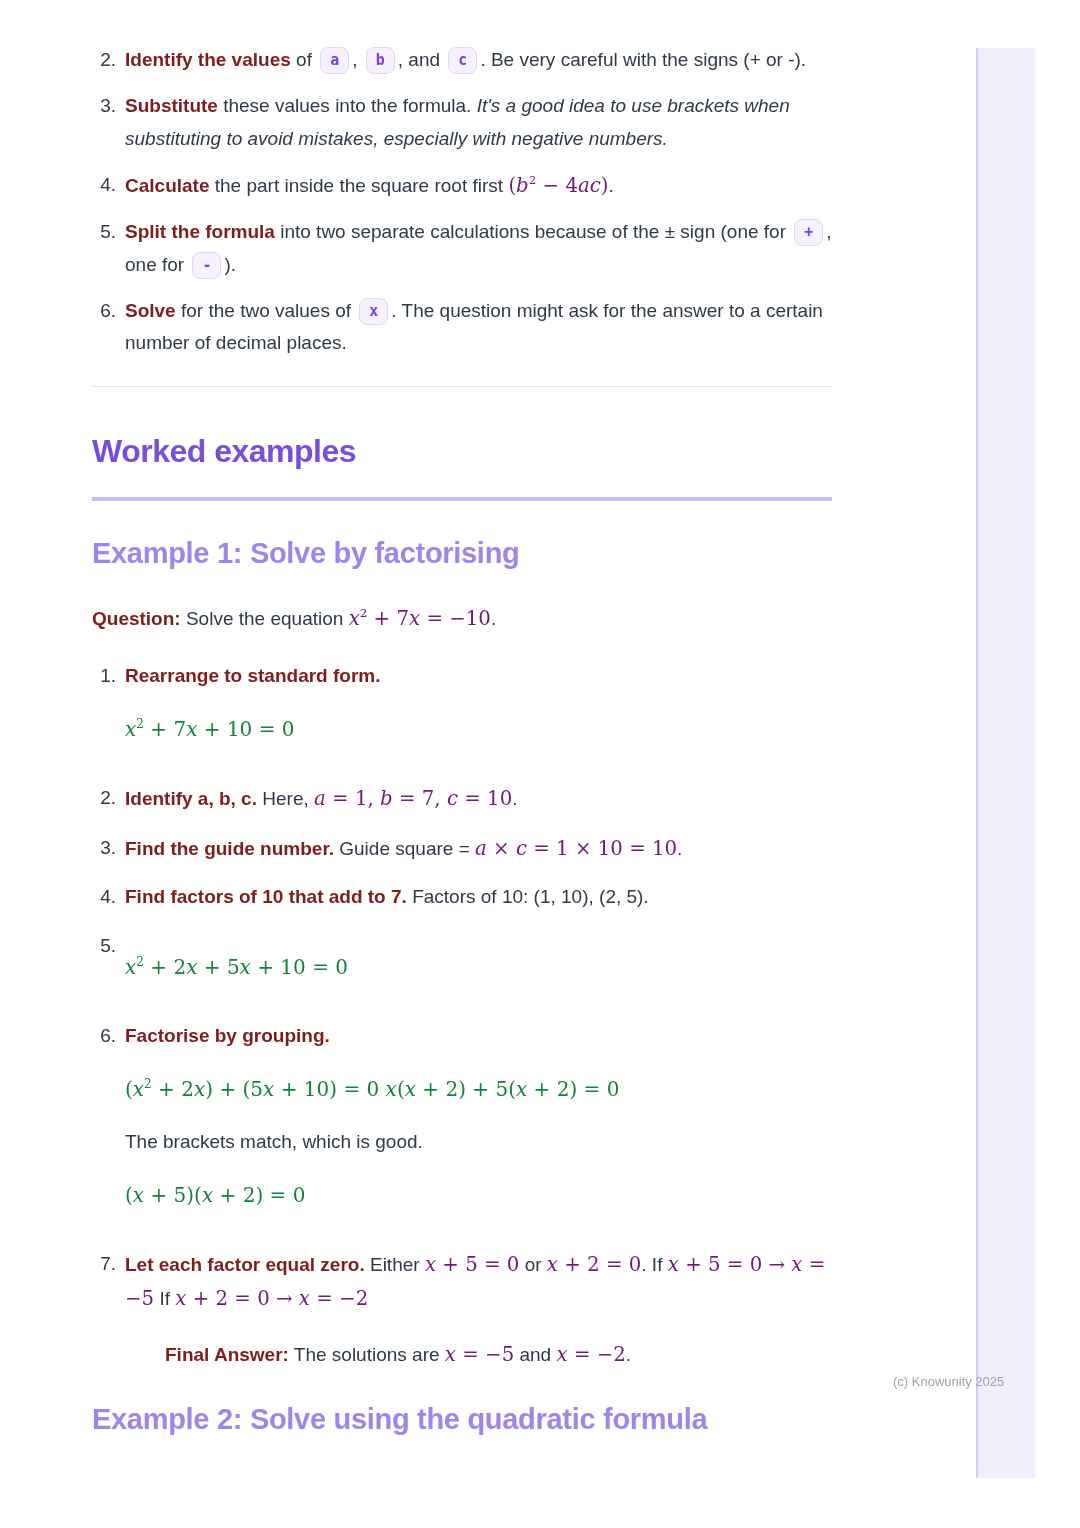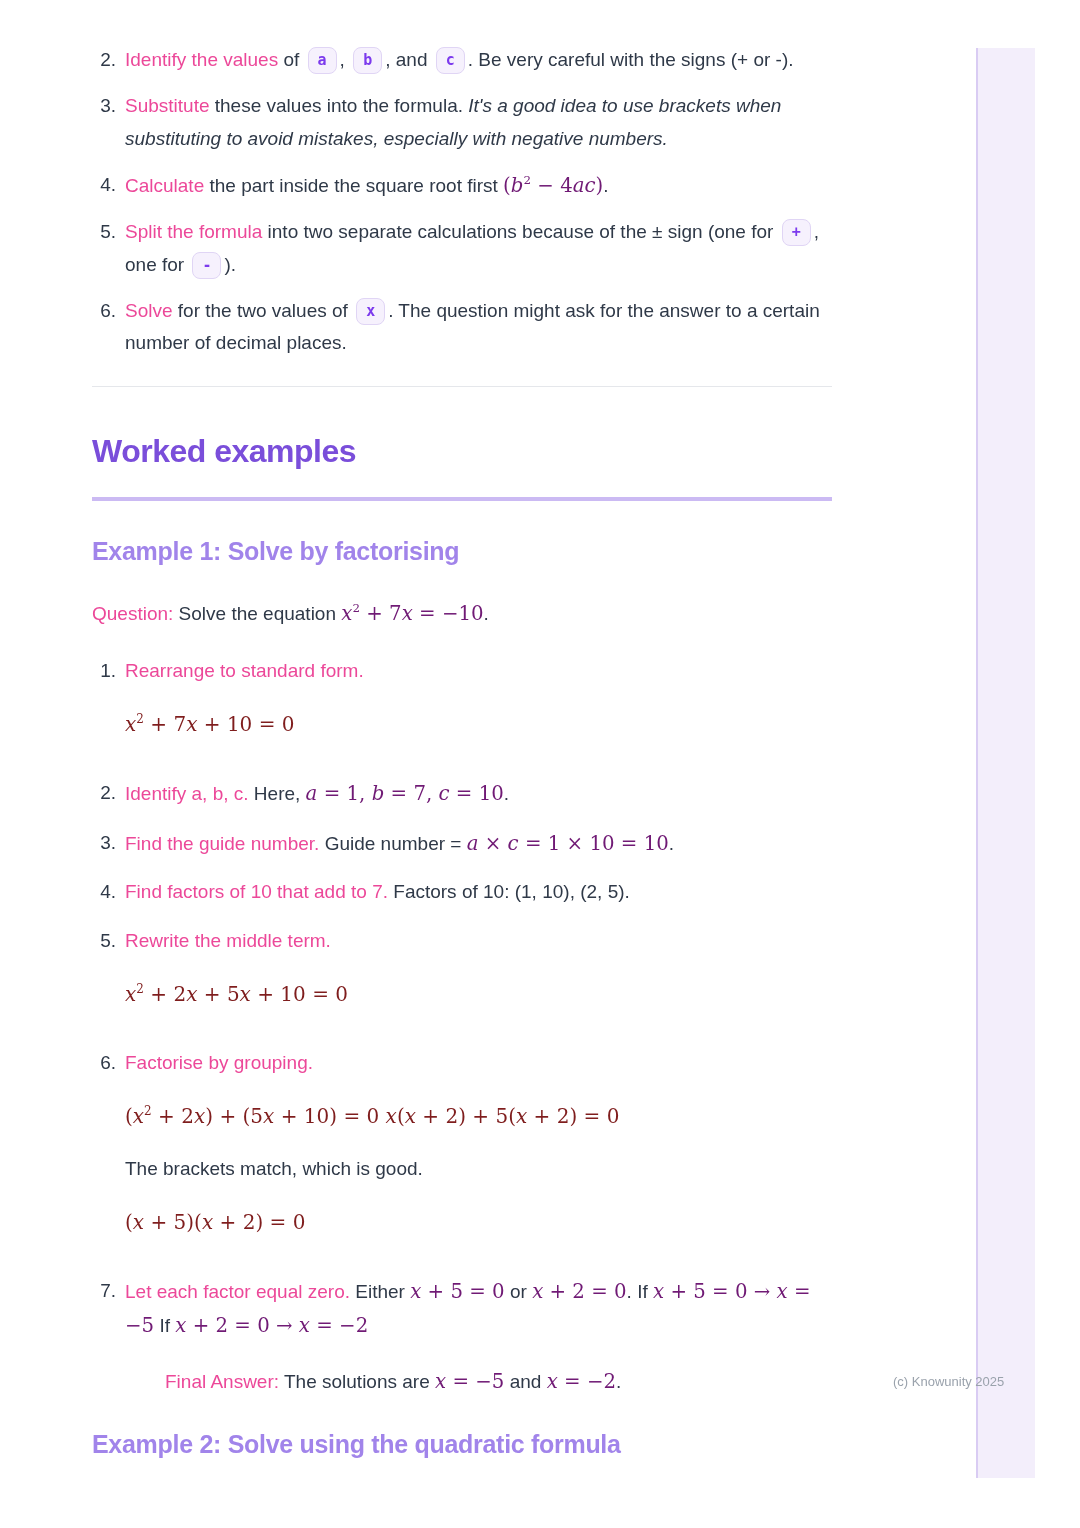--- a/index.html
+++ b/index.html
@@ -26,56 +26,56 @@
   }
   .content{
     position:absolute;left:92px;top:44px;width:740px;
     font-size:19px;line-height:1.7;
   }
   ol.steps{list-style:none;margin:0;padding:0;}
   .step{display:flex;margin-bottom:14px;}
   ol.ex-steps .step{margin-bottom:16px;}
   .num{flex:none;width:24px;text-align:right;margin-right:9px;}
   .item-content{flex:1;min-width:0;}
-  strong{font-weight:400;color:#ec4899;}
+  strong{font-weight:700;color:#7f1d1d;}
   em{font-style:italic;}
   .badge{
     display:inline-block;
     font-family:"DejaVu Sans Mono",monospace;
     font-weight:bold;
     font-size:15px;
     line-height:1.2;
     color:var(--badge_text);
     background:var(--badge_bg);
     border:1px solid var(--badge_border);
     border-radius:8px;
     padding:3px 9px 4px;
     margin:0 3px;
     vertical-align:1px;
   }
   .math{font-family:"DejaVu Serif",serif;font-size:1.04em;color:#701a75;}
   .math i{font-style:italic;}
   sup{font-size:60%;}
   .math-block{
     font-family:"DejaVu Serif",serif;
-    font-size:20px;color:#7f1d1d;
+    font-size:20px;color:#15803d;
     margin:20px 0 20px;
   }
   .item-para{margin:14px 0 0;}
   .item-para.final{margin-top:22px;margin-left:40px;}
   hr.divider{border:none;border-top:1px solid var(--divider);margin:26px 0 0;height:0;}
   h1.wx{
     font-size:32px;font-weight:700;letter-spacing:-0.5px;
     color:var(--accent);
     margin:44px 0 0;padding:0 0 26px;
     border-bottom:4px solid var(--underline);
     line-height:1.25;
   }
   h2.ex{
-    font-size:25px;font-weight:700;letter-spacing:-0.3px;
+    font-size:29px;font-weight:700;letter-spacing:-0.3px;
     color:var(--accent_light);
     margin:34px 0 0;line-height:1.3;
   }
   h2.ex.second{margin-top:30px;}
   .question{margin:30px 0 0;}
   ol.ex-steps{margin-top:24px;}
   .edge-strip{
     position:absolute;left:976px;top:48px;width:57px;height:1430px;
     background:var(--strip_bg);
     border-left:2px solid var(--strip_border);
@@ -144,33 +144,32 @@
         </li>
         <li class="step">
           <span class="num">2.</span>
           <div class="item-content">
             <div class="line"><strong>Identify a, b, c.</strong><span> Here, </span><span class="math"><i>a</i> = 1, <i>b</i> = 7, <i>c</i> = 10</span><span>.</span></div>
           </div>
         </li>
         <li class="step">
           <span class="num">3.</span>
           <div class="item-content">
-            <div class="line"><strong>Find the guide number.</strong><span> Guide number = </span><span class="math"><i>a</i> × <i>c</i> = 1 × 10 = 10</span><span>.</span></div>
+            <div class="line"><strong>Find the guide number.</strong><span> Guide square = </span><span class="math"><i>a</i> × <i>c</i> = 1 × 10 = 10</span><span>.</span></div>
           </div>
         </li>
         <li class="step">
           <span class="num">4.</span>
           <div class="item-content">
             <div class="line"><strong>Find factors of 10 that add to 7.</strong><span> Factors of 10: (1, 10), (2, 5).</span></div>
           </div>
         </li>
         <li class="step">
           <span class="num">5.</span>
           <div class="item-content">
-            <div class="line"><strong>Rewrite the middle term.</strong></div>
             <div class="math-block"><i>x</i><sup>2</sup> + 2<i>x</i> + 5<i>x</i> + 10 = 0</div>
           </div>
         </li>
         <li class="step">
           <span class="num">6.</span>
           <div class="item-content">
             <div class="line"><strong>Factorise by grouping.</strong></div>
             <div class="math-block">(<i>x</i><sup>2</sup> + 2<i>x</i>) + (5<i>x</i> + 10) = 0 <i>x</i>(<i>x</i> + 2) + 5(<i>x</i> + 2) = 0</div>
             <div class="item-para"><span>The brackets match, which is good.</span></div>
             <div class="math-block">(<i>x</i> + 5)(<i>x</i> + 2) = 0</div>

